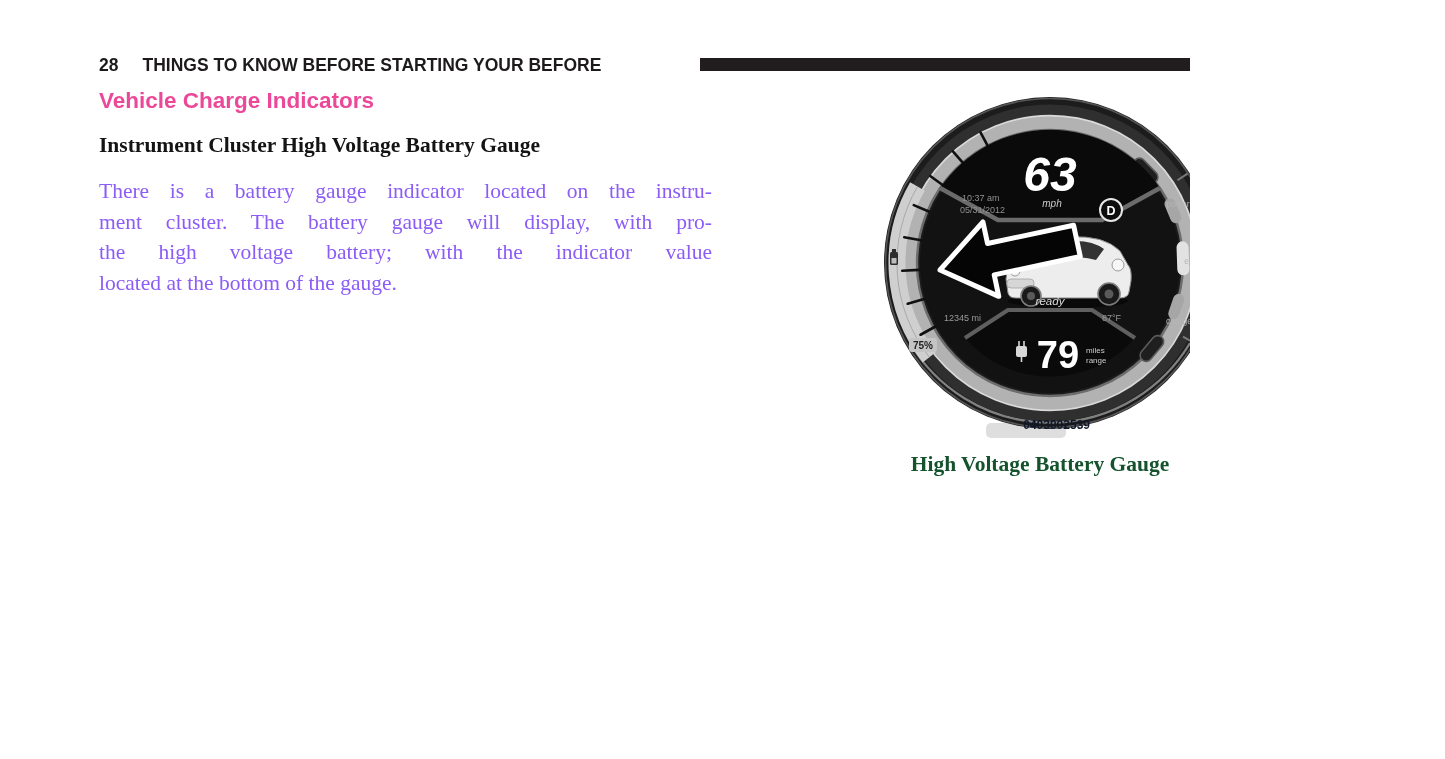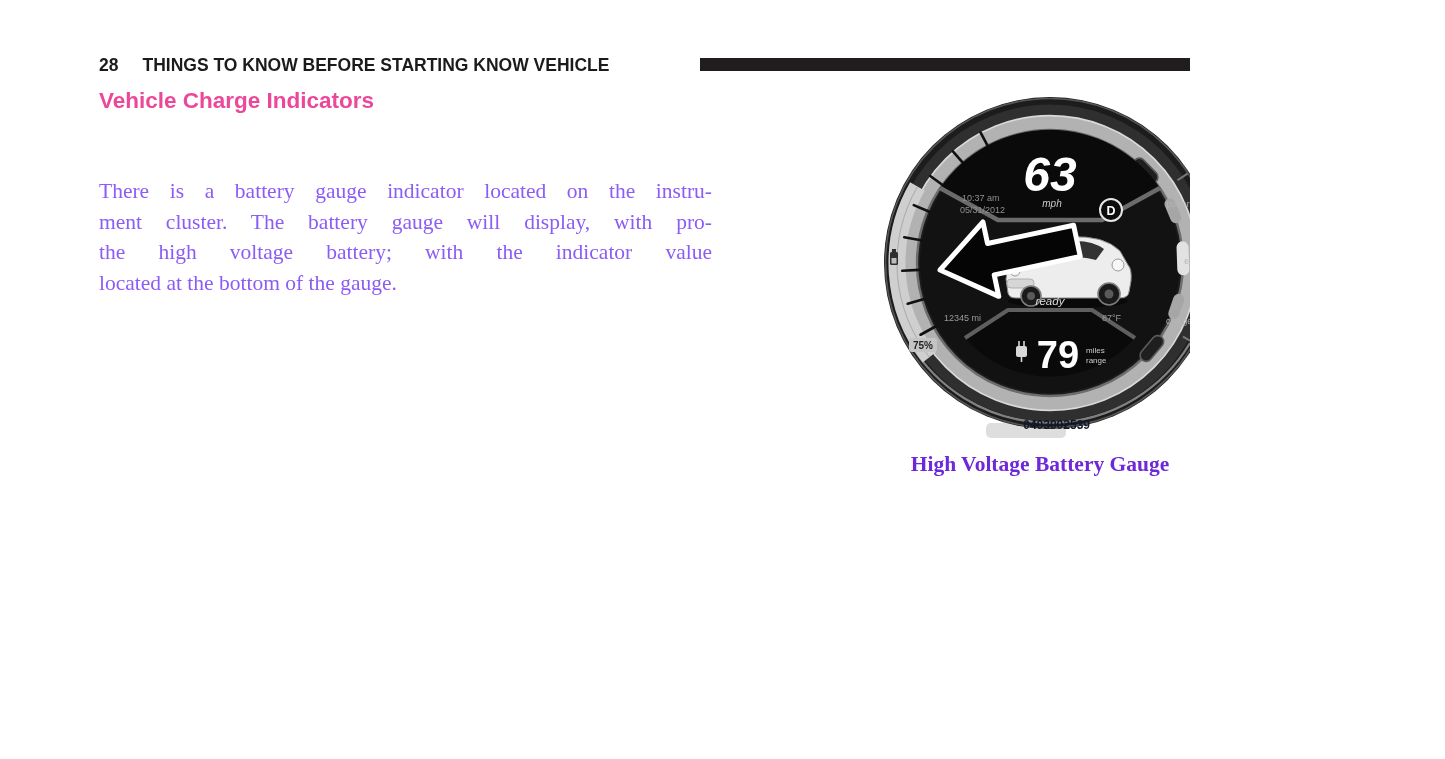--- a/index.html
+++ b/index.html
@@ -46,36 +46,37 @@
   .figure-wrap{position:absolute;left:880px;top:93px;width:340px;height:350px;}
   .figure-number{
     position:absolute;right:100px;top:418px;
     font-family:"Liberation Sans", sans-serif;
     font-weight:700;font-size:12px;color:#0f172a;
   }
   .figure-caption{
     position:absolute;left:870px;top:452px;width:340px;
     text-align:center;
     font-family:"Liberation Serif", serif;
-    font-weight:700;font-size:21.5px;color:#6d28d9;
+    font-weight:700;font-size:21.5px;color:#14532d;
   }
   svg text{font-family:"Liberation Sans", sans-serif;}
 </style>
 </head>
 <body>
 
 <div class="page">
 
   <div class="header-row">
     <span class="header-pagenum">28</span>
-    <span>THINGS TO KNOW BEFORE STARTING KNOW VEHICLE</span>
+    <span>THINGS TO KNOW BEFORE STARTING YOUR BEFORE</span>
   </div>
   <div class="header-bar"></div>
 
   <div class="section-heading">Vehicle Charge Indicators</div>
+  <div class="section-subheading">Instrument Cluster High Voltage Battery Gauge</div>
   <div class="body-text">
     <div class="body-line">There is a battery gauge indicator located on the instru-</div>
     <div class="body-line">ment cluster. The battery gauge will display, with pro-</div>
     <div class="body-line">the high voltage battery; with the indicator value</div>
     <div class="body-line last">located at the bottom of the gauge.</div>
   </div>
 
   <div class="figure-wrap">
     <svg width="340" height="350" viewBox="0 0 340 350">
 

